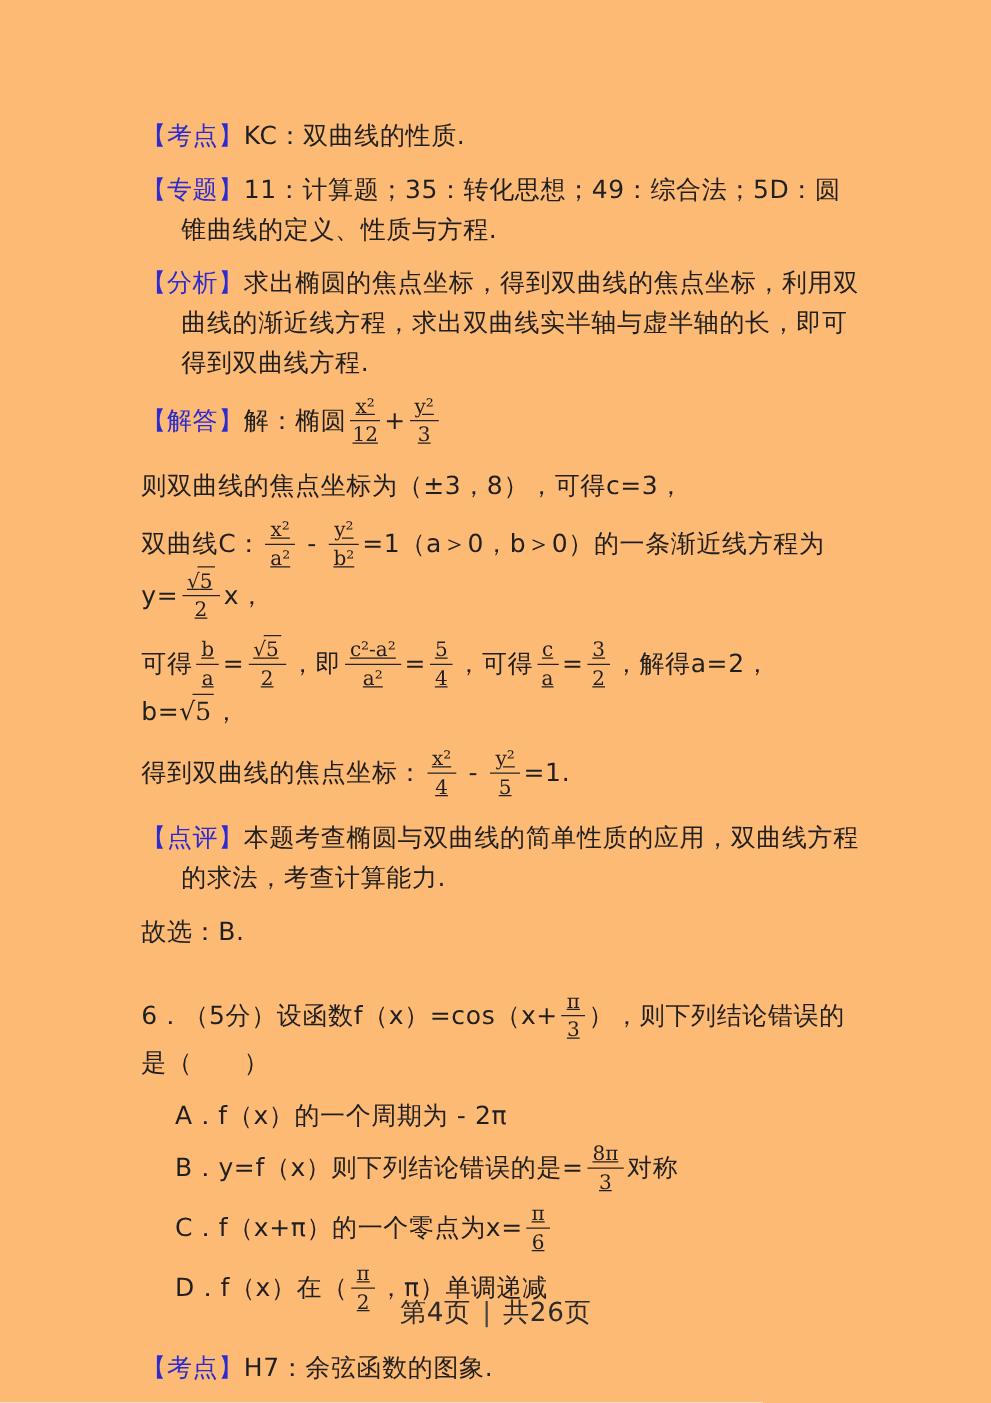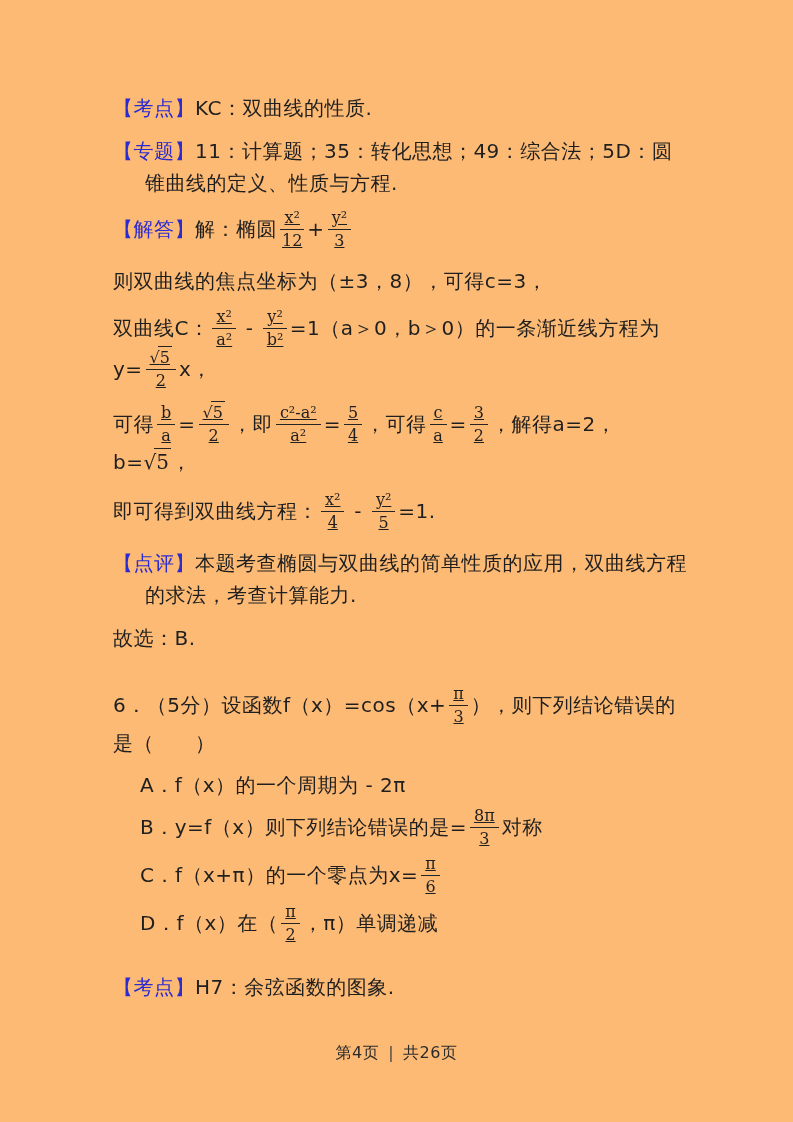--- a/index.html
+++ b/index.html
@@ -49,38 +49,39 @@
 
   
   .sqrt{white-space:nowrap;font-family:"DejaVu Serif","Liberation Serif",serif;letter-spacing:0;}
   .sqrt .sign{margin-right:-2px;}
   .sqrt .val{border-top:1.6px solid #242424;padding:1px 2px 0 2px;}
 
   .footer{
     position:absolute;
     left:0;right:0;bottom:58px;
     text-align:center;
-    font-size:16px;
+    font-size:21px;
     color:#2b2b2b;
     letter-spacing:0.5px;
   }
   .footer .sep{margin:0 9px;color:#444;}
 </style>
 </head>
 <body>
 
 <div class="page">
   <div class="content" id="content">
       <p class="line labeled"><span class="label">【考点】</span><span class="txt">KC：双曲线的性质.</span></p>
       <p class="line labeled"><span class="label">【专题】</span><span class="txt">11：计算题；35：转化思想；49：综合法；5D：圆锥曲线的定义、性质与方程.</span></p>
+      <p class="line labeled"><span class="label">【分析】</span><span class="txt">求出椭圆的焦点坐标，得到双曲线的焦点坐标，利用双曲线的渐近线方程，求出双曲线实半轴与虚半轴的长，即可得到双曲线方程.</span></p>
       <p class="line labeled math"><span class="label">【解答】</span><span class="txt">解：椭圆</span><span class="frac"><span class="num">x²</span><span class="den">12</span></span><span class="txt">+</span><span class="frac"><span class="num">y²</span><span class="den">3</span></span></p>
       <p class="line body"><span class="txt">则双曲线的焦点坐标为（±3，8），可得c=3，</span></p>
       <p class="line body math"><span class="txt">双曲线C：</span><span class="frac"><span class="num">x²</span><span class="den">a²</span></span><span class="txt"> - </span><span class="frac"><span class="num">y²</span><span class="den">b²</span></span><span class="txt">=1（a＞0，b＞0）的一条渐近线方程为y=</span><span class="frac"><span class="num"><span class="sqrt"><span class="sign">√</span><span class="val">5</span></span></span><span class="den">2</span></span><span class="txt">x，</span></p>
       <p class="line body math"><span class="txt">可得</span><span class="frac"><span class="num">b</span><span class="den">a</span></span><span class="txt">=</span><span class="frac"><span class="num"><span class="sqrt"><span class="sign">√</span><span class="val">5</span></span></span><span class="den">2</span></span><span class="txt">，即</span><span class="frac"><span class="num">c²-a²</span><span class="den">a²</span></span><span class="txt">=</span><span class="frac"><span class="num">5</span><span class="den">4</span></span><span class="txt">，可得</span><span class="frac"><span class="num">c</span><span class="den">a</span></span><span class="txt">=</span><span class="frac"><span class="num">3</span><span class="den">2</span></span><span class="txt">，解得a=2，b=</span><span class="sqrt"><span class="sign">√</span><span class="val">5</span></span><span class="txt">，</span></p>
-      <p class="line body math"><span class="txt">即可得到双曲线方程：</span><span class="frac"><span class="num">x²</span><span class="den">4</span></span><span class="txt"> - </span><span class="frac"><span class="num">y²</span><span class="den">5</span></span><span class="txt">=1.</span></p>
+      <p class="line body math"><span class="txt">得到双曲线的焦点坐标：</span><span class="frac"><span class="num">x²</span><span class="den">4</span></span><span class="txt"> - </span><span class="frac"><span class="num">y²</span><span class="den">5</span></span><span class="txt">=1.</span></p>
       <p class="line labeled"><span class="label">【点评】</span><span class="txt">本题考查椭圆与双曲线的简单性质的应用，双曲线方程的求法，考查计算能力.</span></p>
       <p class="line body"><span class="txt">故选：B.</span></p>
       <p class="line question math"><span class="txt">6．（5分）设函数f（x）=cos（x+</span><span class="frac"><span class="num">π</span><span class="den">3</span></span><span class="txt">），则下列结论错误的是（　　）</span></p>
       <p class="line option"><span class="txt">A．f（x）的一个周期为 - 2π</span></p>
       <p class="line option math"><span class="txt">B．y=f（x）则下列结论错误的是=</span><span class="frac"><span class="num">8π</span><span class="den">3</span></span><span class="txt">对称</span></p>
       <p class="line option math"><span class="txt">C．f（x+π）的一个零点为x=</span><span class="frac"><span class="num">π</span><span class="den">6</span></span></p>
       <p class="line option math"><span class="txt">D．f（x）在（</span><span class="frac"><span class="num">π</span><span class="den">2</span></span><span class="txt">，π）单调递减</span></p>
       <p class="line labeled gap-above"><span class="label">【考点】</span><span class="txt">H7：余弦函数的图象.</span></p>
     </div>
   <div class="footer">

